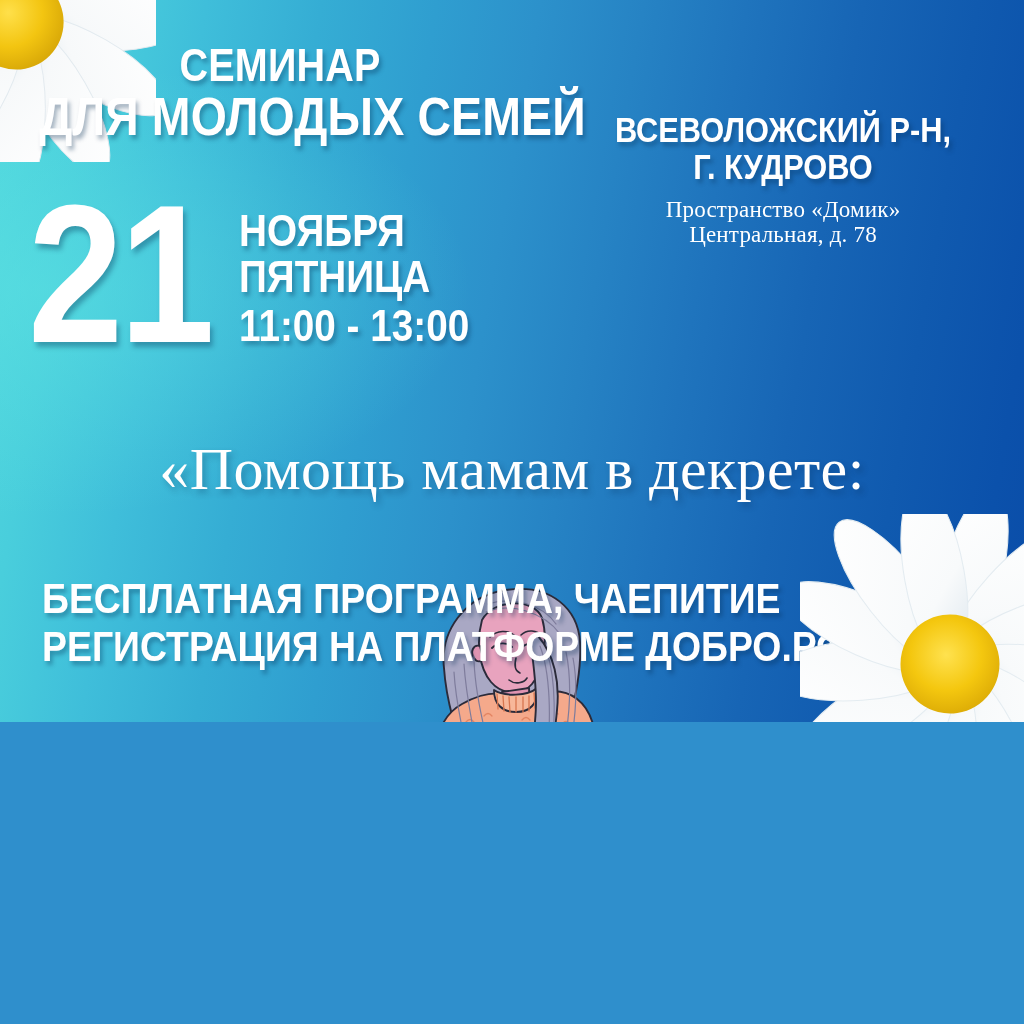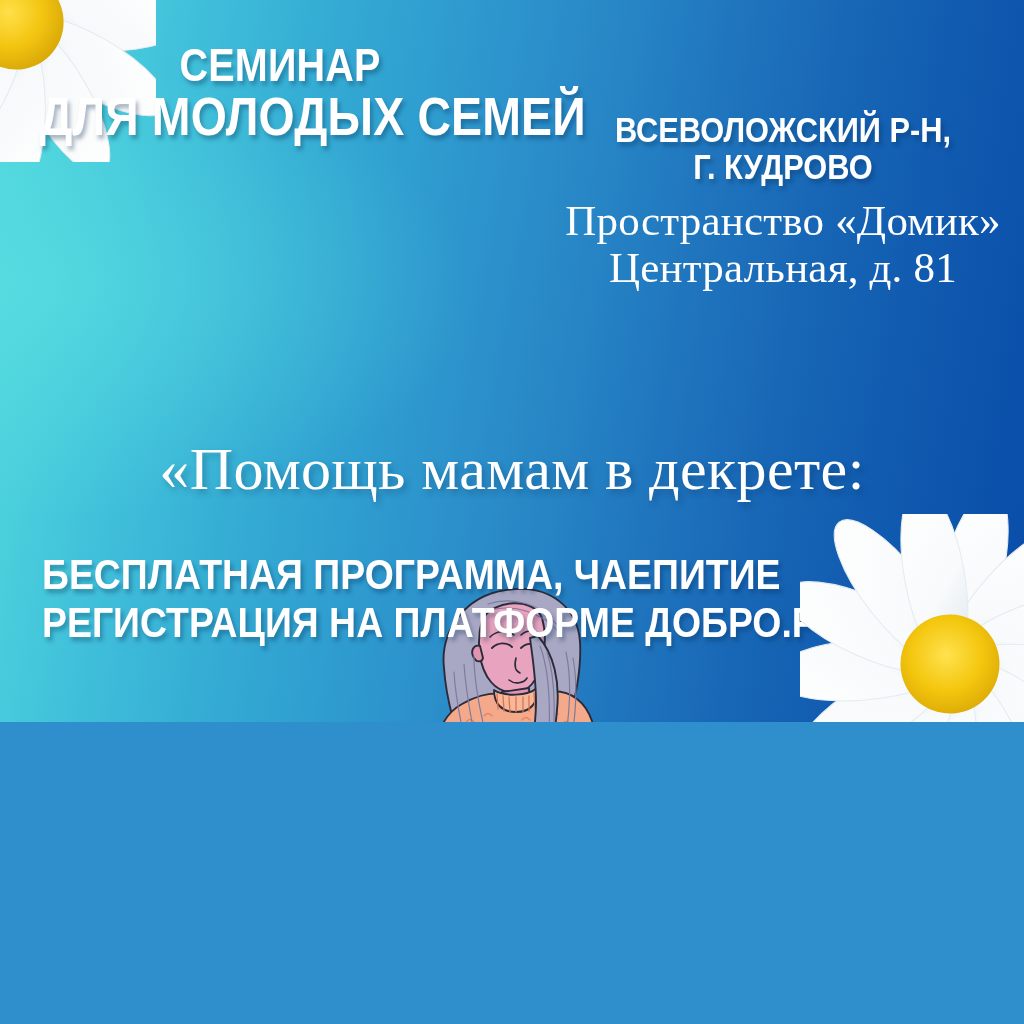--- a/index.html
+++ b/index.html
@@ -70,21 +70,21 @@
     font-weight:700;
     font-size:35px;
     line-height:1.07;
     transform:scaleX(0.88);
     transform-origin:center top;
     display:block;
   }
   #location-block .venue{
     margin-top:11px;
     font-family:"Liberation Serif", serif;
-    font-size:43px;
+    font-size:23px;
     line-height:1.10;
     letter-spacing:0.2px;
   }
 
   
   #date-block{
     position:absolute;
     left:28px; top:196px;
     display:flex;
     align-items:flex-start;
@@ -122,21 +122,21 @@
     font-size:60px;
     line-height:1.13;
     letter-spacing:0.4px;
     text-shadow: 3px 4px 6px rgba(0,40,80,0.30);
   }
   #main-title .tl{ display:block; }
 
   
   #bottom-notes{
     position:absolute;
-    left:42px; bottom:76px;
+    left:42px; bottom:52px;
     color:#ffffff;
     font-weight:700;
     line-height:1.12;
   }
   #bottom-notes .bl{
     display:block;
     font-size:43px;
     transform:scaleX(0.87);
     transform-origin:left center;
     white-space:nowrap;
@@ -192,24 +192,32 @@
   <div id="seminar-heading" class="shadow-hard">
     <span class="l1">СЕМИНАР</span>
     <span class="l2">ДЛЯ МОЛОДЫХ СЕМЕЙ</span>
   </div>
 
   <div id="location-block">
     <span class="city shadow-hard">ВСЕВОЛОЖСКИЙ Р-Н,</span>
     <span class="city shadow-hard">Г. КУДРОВО</span>
     <div class="venue">
       <div>Пространство «Домик»</div>
-      <div>Центральная, д. 81</div>
+      <div>Центральная, д. 78</div>
     </div>
   </div>
 
+  <div id="date-block">
+    <div id="date-day" class="shadow-hard">21</div>
+    <div id="date-meta">
+      <span class="month shadow-hard">НОЯБРЯ</span>
+      <span class="weekday shadow-hard">ПЯТНИЦА</span>
+      <span class="time shadow-hard">11:00 - 13:00</span>
+    </div>
+  </div>
 
   <div id="main-title">
     <span class="tl">«Помощь мамам в декрете:</span>
   </div>
 
   <div id="illustration">
     <svg viewBox="0 0 396 288" aria-hidden="true">
       <g stroke="#2B2B3A" stroke-width="1.9" stroke-linejoin="round" stroke-linecap="round">
 
         <path d="M128 92 C124 56 148 20 190 14 C236 7 262 34 264 66 C266 96 258 128 252 150

